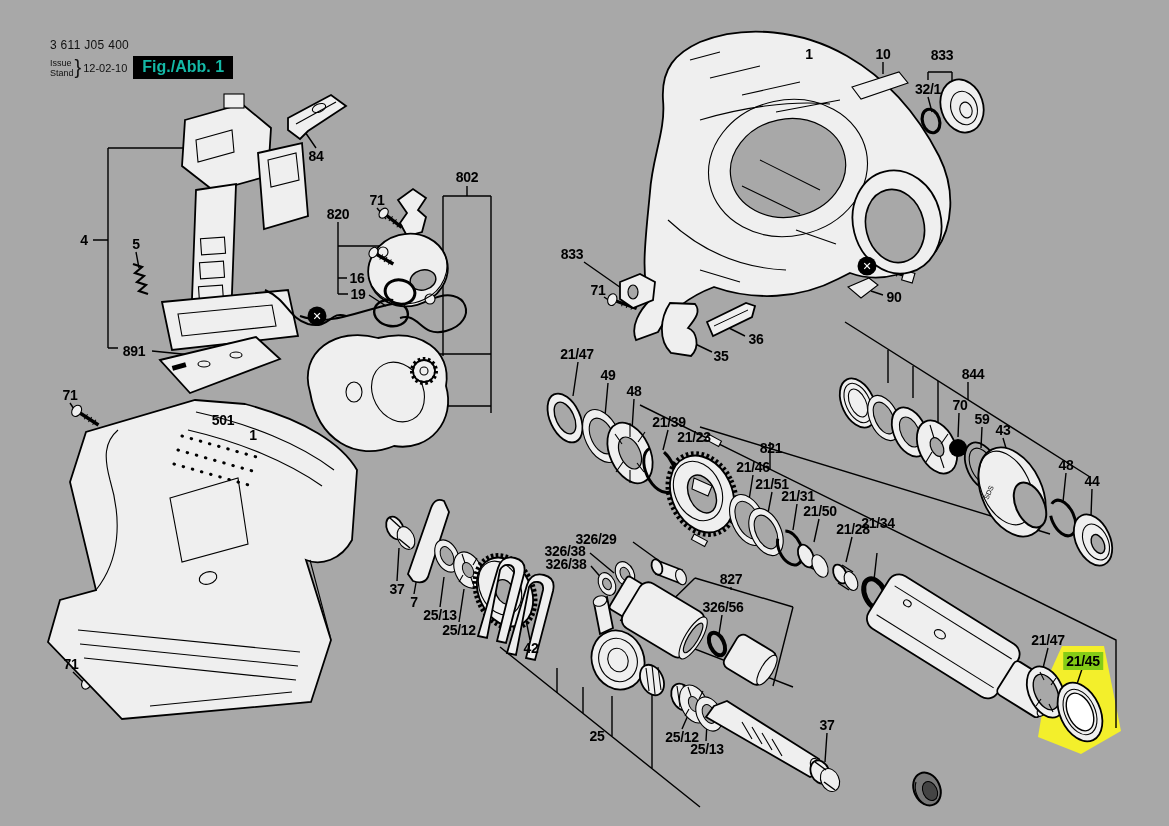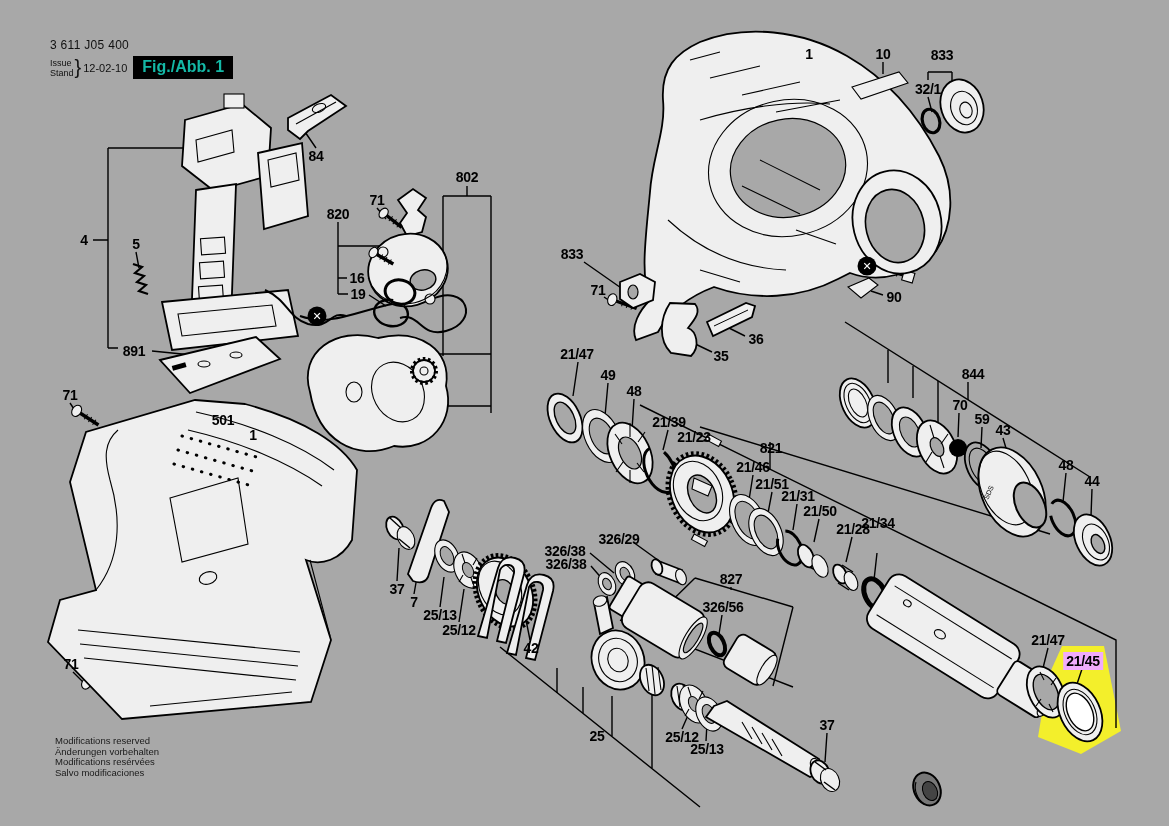--- a/index.html
+++ b/index.html
@@ -400,26 +400,20 @@
       <div id="issue-words">
         <div>Issue</div>
         <div>Stand</div>
       </div>
       <div id="brace">}</div>
       <div id="issue-date">12-02-10</div>
       <div id="fig-badge">Fig./Abb. 1</div>
     </div>
   </div>
 
-  <div id="footer">
-    <div>Modifications reserved</div>
-    <div>Änderungen vorbehalten</div>
-    <div>Modifications resérvées</div>
-    <div>Salvo modificaciones</div>
-  </div>
 
   <div id="labels">
       <div class="lbl" style="left: 316px; top: 156px;">84</div>
       <div class="lbl" style="left: 84px; top: 240px;">4</div>
       <div class="lbl" style="left: 136px; top: 244px;">5</div>
       <div class="lbl" style="left: 377px; top: 200px;">71</div>
       <div class="lbl" style="left: 467px; top: 177px;">802</div>
       <div class="lbl" style="left: 338px; top: 214px;">820</div>
       <div class="lbl" style="left: 357px; top: 278px;">16</div>
       <div class="lbl" style="left: 358px; top: 294px;">19</div>
@@ -455,25 +449,25 @@
       <div class="lbl" style="left: 223px; top: 420px;">501</div>
       <div class="lbl" style="left: 253px; top: 435px;">1</div>
       <div class="lbl" style="left: 71px; top: 664px;">71</div>
       <div class="lbl" style="left: 397px; top: 589px;">37</div>
       <div class="lbl" style="left: 414px; top: 602px;">7</div>
       <div class="lbl" style="left: 440px; top: 615px;">25/13</div>
       <div class="lbl" style="left: 459px; top: 630px;">25/12</div>
       <div class="lbl" style="left: 531px; top: 648px;">42</div>
       <div class="lbl" style="left: 565px; top: 551px;">326/38</div>
       <div class="lbl" style="left: 566px; top: 564px;">326/38</div>
-      <div class="lbl" style="left: 619px; top: 539px;">326/29</div>
+      <div class="lbl" style="left: 596px; top: 539px;">326/29</div>
       <div class="lbl" style="left: 731px; top: 579px;">827</div>
       <div class="lbl" style="left: 723px; top: 607px;">326/56</div>
       <div class="lbl" style="left: 597px; top: 736px;">25</div>
       <div class="lbl" style="left: 682px; top: 737px;">25/12</div>
       <div class="lbl" style="left: 707px; top: 749px;">25/13</div>
       <div class="lbl" style="left: 827px; top: 725px;">37</div>
       <div class="lbl" style="left: 1048px; top: 640px;">21/47</div>
-      <div class="lbl hl" style="left: 1083px; top: 661px; background: #f0abfc;">21/45</div>
+      <div class="lbl hl" style="left: 1083px; top: 661px; background: #84cc16;">21/45</div>
       <div class="xmark" style="left: 317px; top: 316px;">✕</div>
       <div class="xmark" style="left: 867px; top: 266px;">✕</div>
     </div>
 </div>
 
 </body></html>

